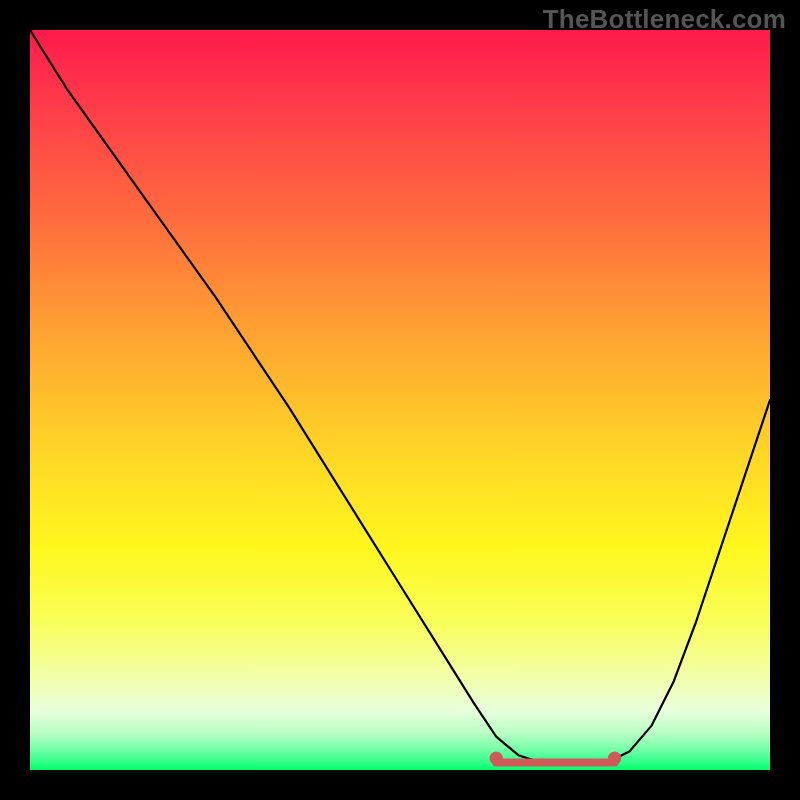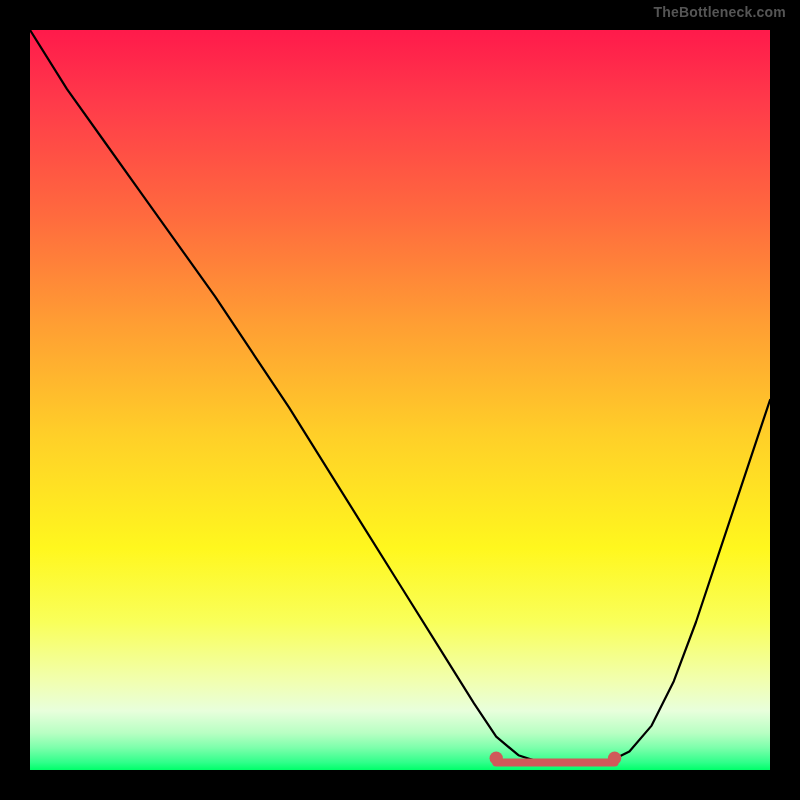--- a/index.html
+++ b/index.html
@@ -9,21 +9,21 @@
     background: #000;
     position: relative;
     font-family: Arial, Helvetica, sans-serif;
     overflow: hidden;
   }
   .watermark {
     position: absolute;
     top: 4px;
     right: 14px;
     color: #555;
-    font-size: 14px;
+    font-size: 26px;
     font-weight: 600;
     letter-spacing: 0.2px;
     z-index: 20;
   }
   .plot {
     position: absolute;
     left: 30px;
     top: 30px;
     width: 740px;
     height: 740px;

